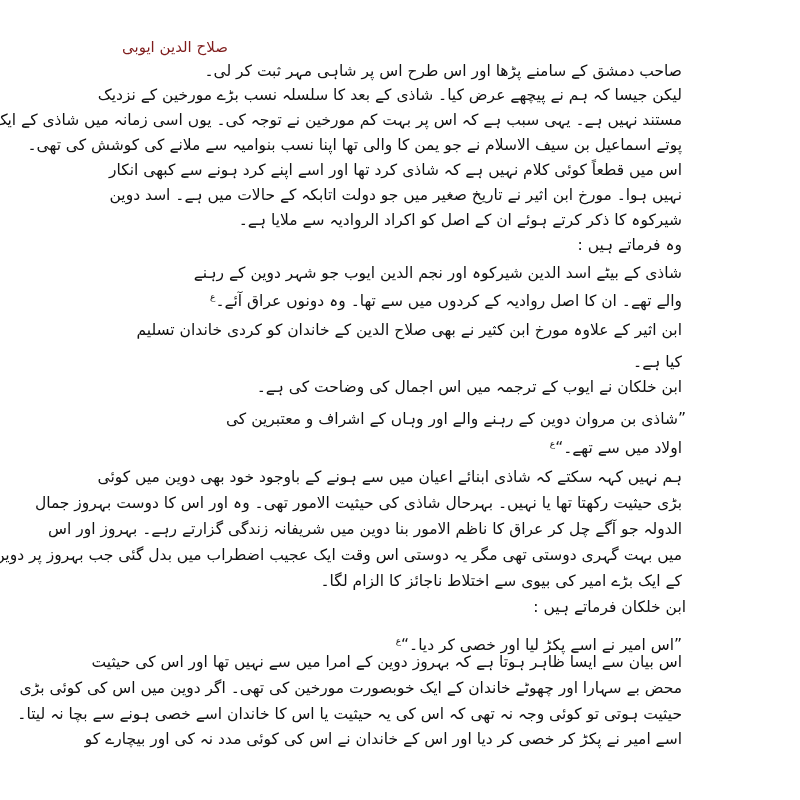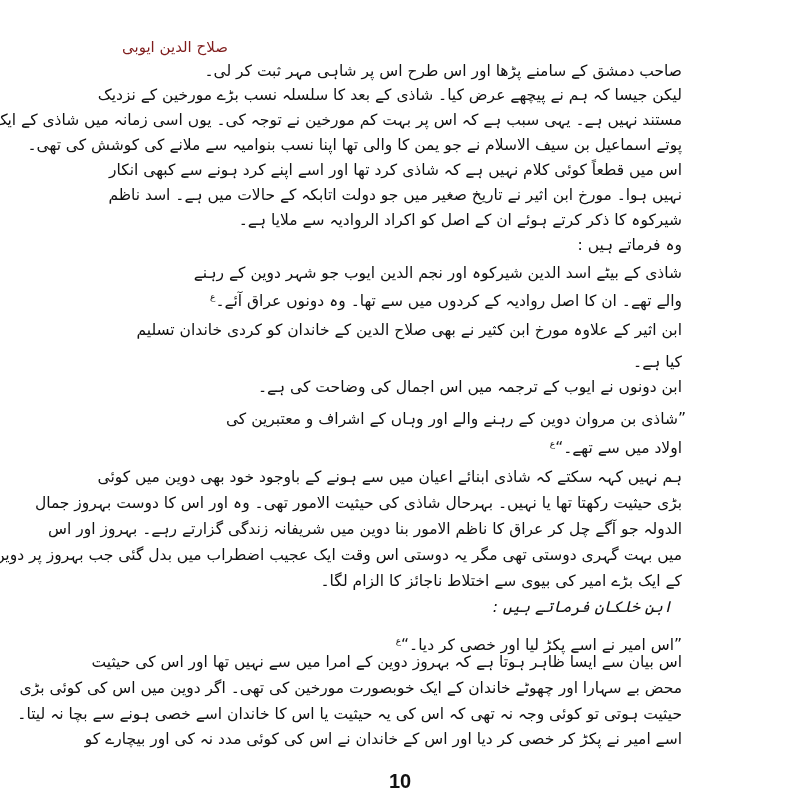--- a/index.html
+++ b/index.html
@@ -17,37 +17,36 @@
 
 <div class="page">
   <div class="header">صلاح الدین ایوبی</div>
 
   <div id="lines">
       <div class="line" style="right: 118px; top: 64px;"><span>صاحب دمشق کے سامنے پڑھا اور اس طرح اس پر شاہی مہر ثبت کر لی۔</span></div>
       <div class="line" style="right: 118px; top: 88px;"><span>لیکن جیسا کہ ہم نے پیچھے عرض کیا۔ شاذی کے بعد کا سلسلہ نسب بڑے مورخین کے نزدیک</span></div>
       <div class="line" style="right: 118px; top: 113px;"><span>مستند نہیں ہے۔ یہی سبب ہے کہ اس پر بہت کم مورخین نے توجہ کی۔ یوں اسی زمانہ میں شاذی کے ایک</span></div>
       <div class="line" style="right: 118px; top: 138px;"><span>پوتے اسماعیل بن سیف الاسلام نے جو یمن کا والی تھا اپنا نسب بنوامیہ سے ملانے کی کوشش کی تھی۔</span></div>
       <div class="line" style="right: 118px; top: 163px;"><span>اس میں قطعاً کوئی کلام نہیں ہے کہ شاذی کرد تھا اور اسے اپنے کرد ہونے سے کبھی انکار</span></div>
-      <div class="line" style="right: 118px; top: 188px;"><span>نہیں ہوا۔ مورخ ابن اثیر نے تاریخ صغیر میں جو دولت اتابکہ کے حالات میں ہے۔ اسد ناظم</span></div>
+      <div class="line" style="right: 118px; top: 188px;"><span>نہیں ہوا۔ مورخ ابن اثیر نے تاریخ صغیر میں جو دولت اتابکہ کے حالات میں ہے۔ اسد دوین</span></div>
       <div class="line" style="right: 118px; top: 213px;"><span>شیرکوہ کا ذکر کرتے ہوئے ان کے اصل کو اکراد الروادیہ سے ملایا ہے۔</span></div>
       <div class="line" style="right: 118px; top: 238px;"><span>وہ فرماتے ہیں :</span></div>
       <div class="line" style="right: 118px; top: 266px;"><span>شاذی کے بیٹے اسد الدین شیرکوہ اور نجم الدین ایوب جو شہر دوین کے رہنے</span></div>
       <div class="line" style="right: 118px; top: 293px;"><span>والے تھے۔ ان کا اصل روادیہ کے کردوں میں سے تھا۔ وہ دونوں عراق آئے۔</span><span class="fn">ع</span></div>
       <div class="line" style="right: 118px; top: 323px;"><span>ابن اثیر کے علاوہ مورخ ابن کثیر نے بھی صلاح الدین کے خاندان کو کردی خاندان تسلیم</span></div>
       <div class="line" style="right: 118px; top: 355px;"><span>کیا ہے۔</span></div>
-      <div class="line" style="right: 118px; top: 380px;"><span>ابن دونوں نے ایوب کے ترجمہ میں اس اجمال کی وضاحت کی ہے۔</span></div>
+      <div class="line" style="right: 118px; top: 380px;"><span>ابن خلکان نے ایوب کے ترجمہ میں اس اجمال کی وضاحت کی ہے۔</span></div>
       <div class="line" style="right: 114px; top: 412px;"><span>”شاذی بن مروان دوین کے رہنے والے اور وہاں کے اشراف و معتبرین کی</span></div>
       <div class="line" style="right: 118px; top: 440px;"><span>اولاد میں سے تھے۔“</span><span class="fn">ع</span></div>
       <div class="line" style="right: 118px; top: 470px;"><span>ہم نہیں کہہ سکتے کہ شاذی ابنائے اعیان میں سے ہونے کے باوجود خود بھی دوین میں کوئی</span></div>
       <div class="line" style="right: 118px; top: 496px;"><span>بڑی حیثیت رکھتا تھا یا نہیں۔ بہرحال شاذی کی حیثیت الامور تھی۔ وہ اور اس کا دوست بہروز جمال</span></div>
       <div class="line" style="right: 118px; top: 522px;"><span>الدولہ جو آگے چل کر عراق کا ناظم الامور بنا دوین میں شریفانہ زندگی گزارتے رہے۔ بہروز اور اس</span></div>
       <div class="line" style="right: 118px; top: 548px;"><span>میں بہت گہری دوستی تھی مگر یہ دوستی اس وقت ایک عجیب اضطراب میں بدل گئی جب بہروز پر دوین</span></div>
       <div class="line" style="right: 118px; top: 574px;"><span>کے ایک بڑے امیر کی بیوی سے اختلاط ناجائز کا الزام لگا۔</span></div>
-      <div class="line" style="right: 128px; top: 600px; font-style: italic;"><span>ابن خلکان فرماتے ہیں :</span></div>
+      <div class="line" style="right: 114px; top: 600px;"><span>ابن خلکان فرماتے ہیں :</span></div>
       <div class="line" style="right: 118px; top: 625px; margin-top: 12px;"><span>”اس امیر نے اسے پکڑ لیا اور خصی کر دیا۔“</span><span class="fn">ع</span></div>
       <div class="line" style="right: 118px; top: 655px;"><span>اس بیان سے ایسا ظاہر ہوتا ہے کہ بہروز دوین کے امرا میں سے نہیں تھا اور اس کی حیثیت</span></div>
       <div class="line" style="right: 118px; top: 681px;"><span>محض بے سہارا اور چھوٹے خاندان کے ایک خوبصورت مورخین کی تھی۔ اگر دوین میں اس کی کوئی بڑی</span></div>
       <div class="line" style="right: 118px; top: 707px; margin-left: 28px;"><span>حیثیت ہوتی تو کوئی وجہ نہ تھی کہ اس کی یہ حیثیت یا اس کا خاندان اسے خصی ہونے سے بچا نہ لیتا۔</span></div>
       <div class="line" style="right: 118px; top: 732px;"><span>اسے امیر نے پکڑ کر خصی کر دیا اور اس کے خاندان نے اس کی کوئی مدد نہ کی اور بیچارے کو</span></div>
     </div>
 
-  <div class="pageno">10</div>
 </div>
 
 </body></html>

